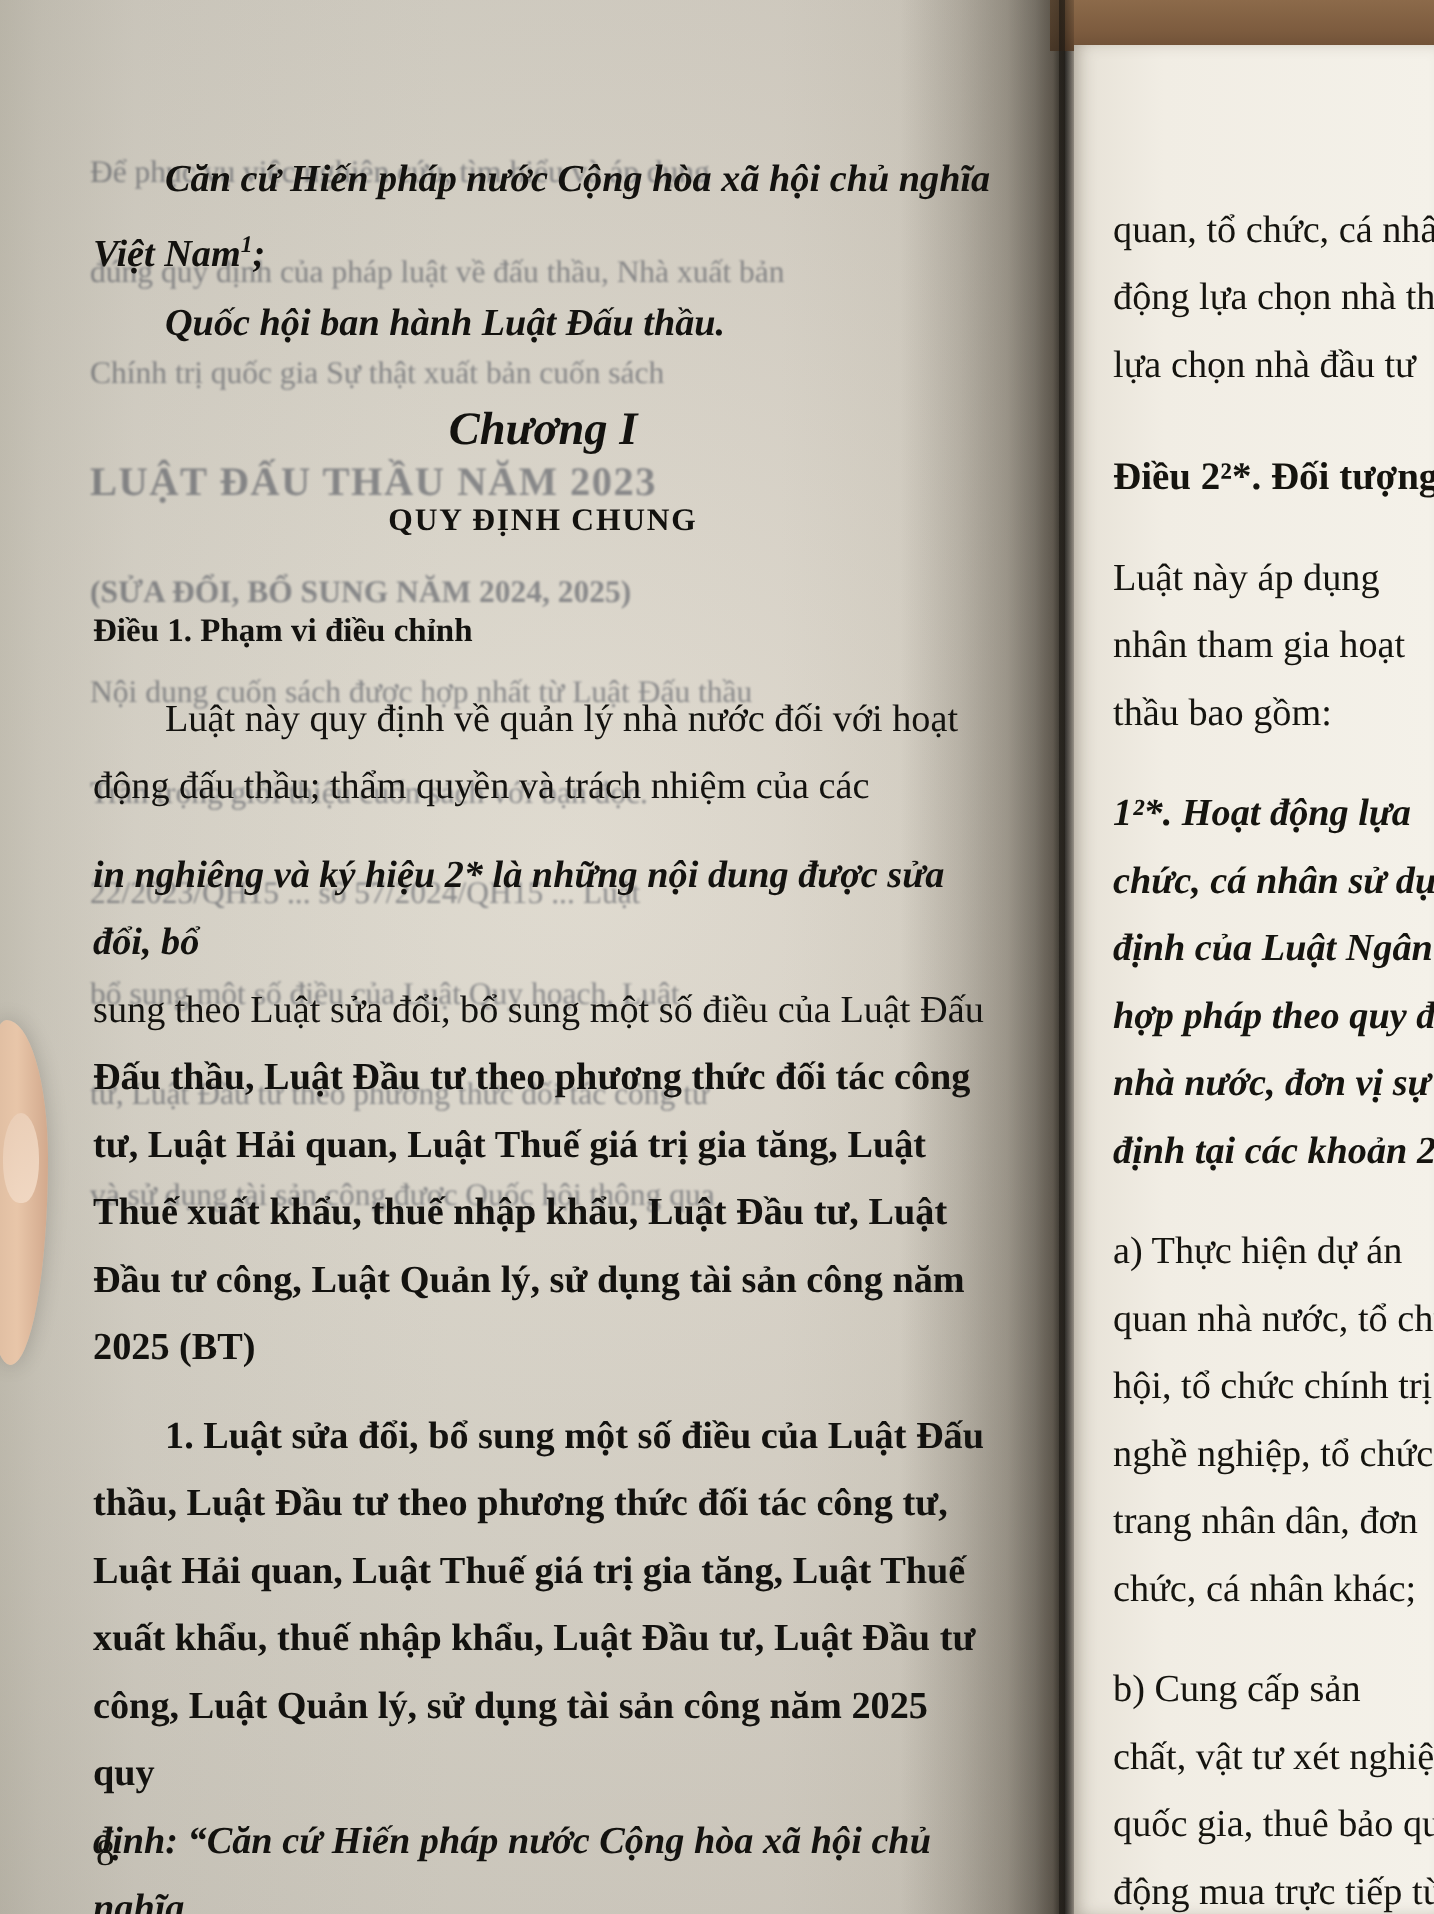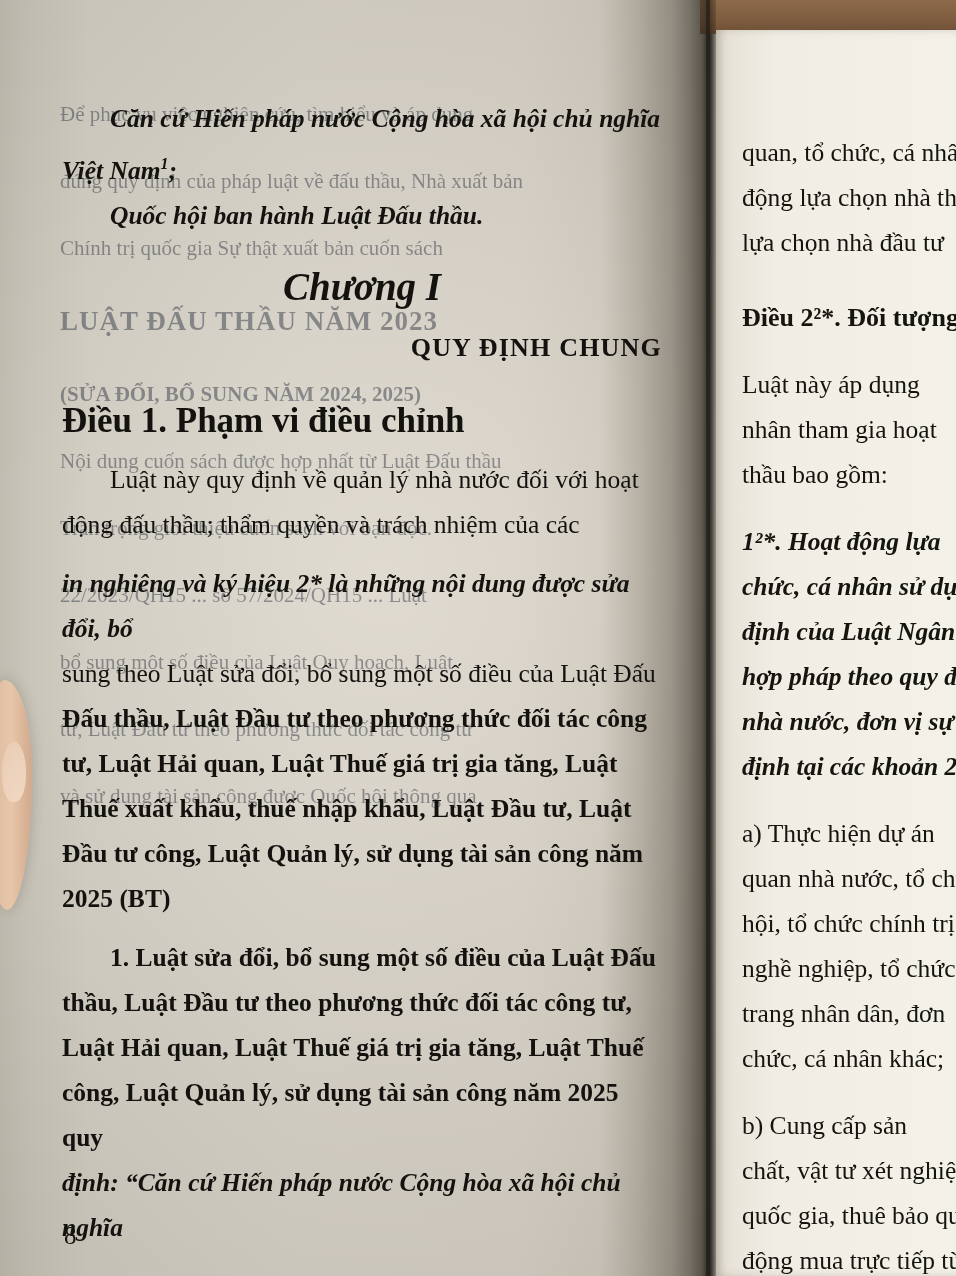--- a/index.html
+++ b/index.html
@@ -96,33 +96,33 @@
     text-align: left;
   }
   #left-col p { margin: 0; }
   .ital { font-style: italic; font-weight: bold; }
   .bold { font-weight: bold; }
   .ctr { text-align: center; }
   .chapter {
     text-align: center;
     font-weight: bold;
     font-style: italic;
-    font-size: 39px;
+    font-size: 31px;
     margin-top: 26px !important;
   }
   .chapter-sub {
-    text-align: right;
-    font-weight: bold;
-    font-size: 26px;
+    text-align: center;
+    font-weight: bold;
+    font-size: 21px;
     letter-spacing: 1.2px;
     margin-top: 16px !important;
   }
   .article {
     font-weight: bold;
-    font-size: 35px;
+    font-size: 22px;
     margin-top: 28px !important;
   }
   .indent { text-indent: 48px; }
   .para-gap { margin-top: 14px !important; }
   sup { font-size: 0.62em; vertical-align: super; }
 
   .page-number {
     position: absolute;
     left: 64px; top: 1222px;
     font-size: 25px;
@@ -191,20 +191,21 @@
   <p><span>sung theo Luật sửa đổi, bổ sung một số điều của Luật Đấu</span></p>
   <p class="bold">Đấu thầu, Luật Đầu tư theo phương thức đối tác công</p>
   <p class="bold">tư, Luật Hải quan, Luật Thuế giá trị gia tăng, Luật</p>
   <p class="bold">Thuế xuất khẩu, thuế nhập khẩu, Luật Đầu tư, Luật</p>
   <p class="bold">Đầu tư công, Luật Quản lý, sử dụng tài sản công năm</p>
   <p class="bold">2025 (BT)</p>
 
   <p class="bold indent para-gap">1. Luật sửa đổi, bổ sung một số điều của Luật Đấu</p>
   <p class="bold">thầu, Luật Đầu tư theo phương thức đối tác công tư,</p>
   <p class="bold">Luật Hải quan, Luật Thuế giá trị gia tăng, Luật Thuế</p>
+  <p class="bold">xuất khẩu, thuế nhập khẩu, Luật Đầu tư, Luật Đầu tư</p>
   <p class="bold">công, Luật Quản lý, sử dụng tài sản công năm 2025 quy</p>
   <p class="ital">định: “Căn cứ Hiến pháp nước Cộng hòa xã hội chủ nghĩa</p>
 
 </div>
 
 <div class="page-number">8</div>
 
 <div id="right-col">
   <p>quan, tổ chức, cá nhân</p>
   <p>động lựa chọn nhà thầu</p>

